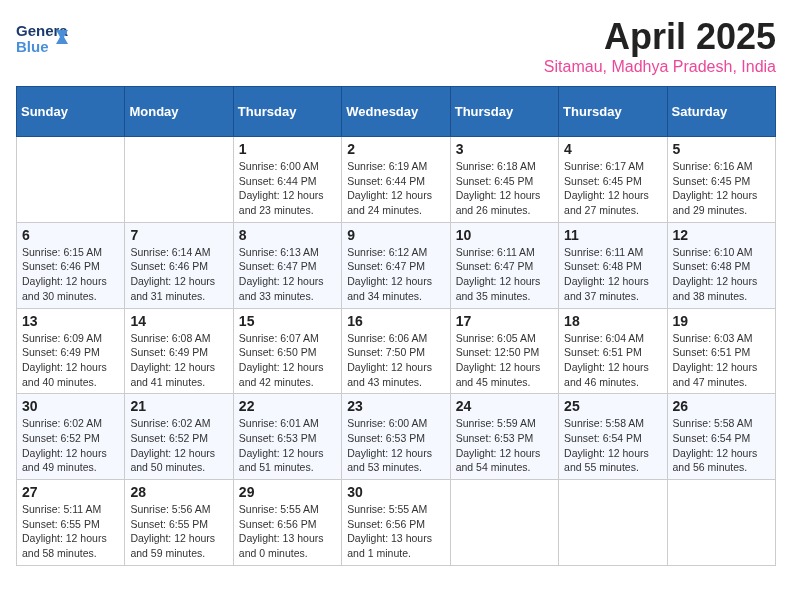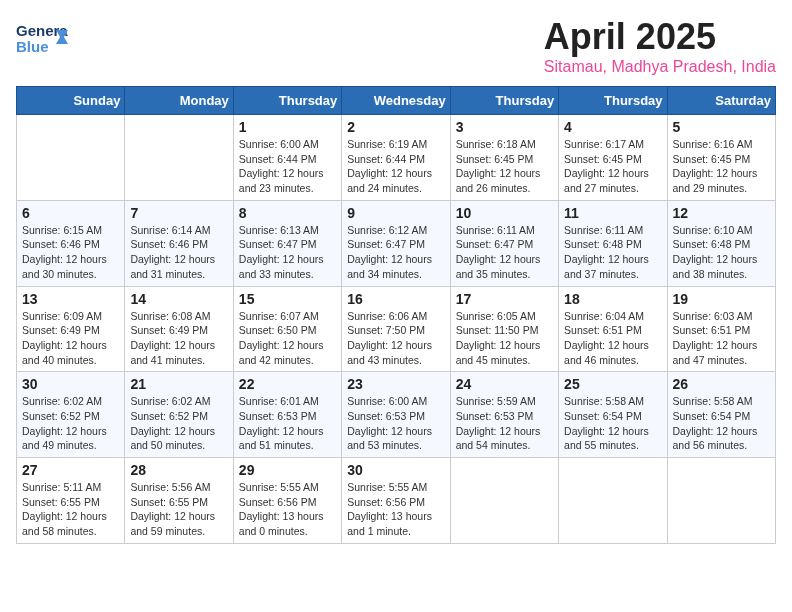--- a/index.html
+++ b/index.html
@@ -15,40 +15,41 @@
       justify-content: space-between;
       align-items: flex-start;
       margin-bottom: 10px;
     }
     .logo {
       display: flex;
       flex-direction: column;
       align-items: flex-start;
     }
     .title-section {
+      text-align: right;
     }
     .month-year {
       font-size: 36px;
       font-weight: bold;
       color: #222;
     }
     .location {
       font-size: 16px;
       color: #ec4899;
     }
     .calendar-table {
       width: 100%;
       border-collapse: collapse;
       font-size: 11px;
     }
     .calendar-table thead th {
       background: #2a6db5;
       color: #fff;
-      padding: 6px 4px;
-      text-align: right;
+      padding: 17px 4px;
+      text-align: left;
       font-size: 13px;
       font-weight: bold;
       border: 1px solid #1a5090;
     }
     .calendar-table tbody td {
       border: 1px solid #ccc;
       vertical-align: top;
       padding: 4px 5px;
       height: 80px;
       width: 108px;
@@ -208,21 +209,21 @@
         </td>
         <td>
           <span class="day-number">16</span>
           <div class="day-info">Sunrise: 6:06 AM
 Sunset: 7:50 PM
 Daylight: 12 hours and 43 minutes.</div>
         </td>
         <td>
           <span class="day-number">17</span>
           <div class="day-info">Sunrise: 6:05 AM
-Sunset: 11:50 PM
+Sunset: 12:50 PM
 Daylight: 12 hours and 45 minutes.</div>
         </td>
         <td>
           <span class="day-number">18</span>
           <div class="day-info">Sunrise: 6:04 AM
 Sunset: 6:51 PM
 Daylight: 12 hours and 46 minutes.</div>
         </td>
         <td>
           <span class="day-number">19</span>

